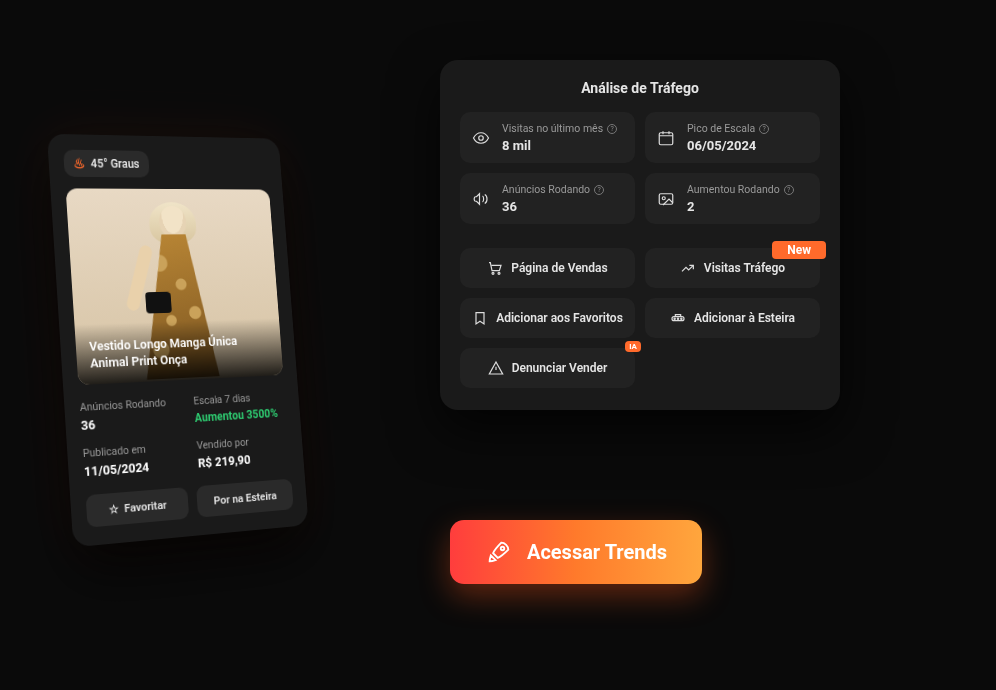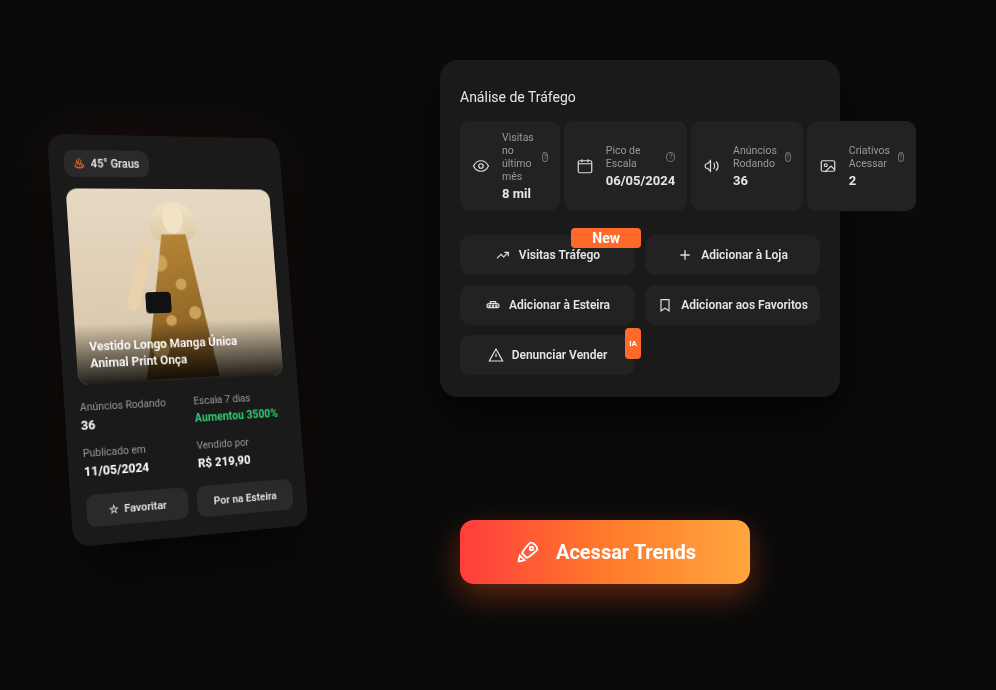--- a/index.html
+++ b/index.html
@@ -78,49 +78,49 @@
     cursor:pointer;
   }
 
   
   .analysis{
     position:absolute;left:440px;top:60px;width:400px;
     background:var(--panel);border-radius:18px;padding:20px 20px 22px;
     box-shadow:0 20px 50px rgba(0,0,0,.7);
     color:var(--text);
   }
-  .analysis h3{margin:9px 0 16px;font-size:14px;font-weight:400;}
-  .stats{display:grid;grid-template-columns:1fr 1fr 1fr 1fr;gap:4px;margin-bottom:24px;}
+  .analysis h3{margin:0 0 16px;font-size:14px;font-weight:700;text-align:center;}
+  .stats{display:grid;grid-template-columns:1fr 1fr;gap:10px;margin-bottom:24px;}
   .stat{
     background:var(--panel-2);border-radius:10px;padding:10px 12px;
     display:flex;align-items:center;gap:12px;
   }
   .stat-icon{flex:0 0 18px;color:#ddd;display:flex;align-items:center;justify-content:center;}
   .stat-texts{display:flex;flex-direction:column;gap:3px;}
   .stat-label{font-size:10.5px;color:var(--text-dim);display:flex;align-items:center;gap:4px;}
   .stat-val{font-size:13px;font-weight:700;}
   .help{width:10px;height:10px;border:1px solid #777;border-radius:50%;font-size:7px;line-height:9px;text-align:center;color:#888;}
 
   .actions{display:grid;grid-template-columns:1fr 1fr;gap:10px;}
   .act{
     position:relative;background:var(--panel-2);border:none;color:var(--text);font-size:12px;font-weight:600;
     padding:12px 10px;border-radius:10px;display:flex;align-items:center;justify-content:center;gap:8px;
     cursor:pointer;
   }
   .act .ico{flex:0 0 16px;display:flex;align-items:center;justify-content:center;color:#ddd;}
   .badge{
-    position:absolute;top:-7px;right:-6px;background:var(--accent);color:#fff;font-size:14px;font-weight:700;
-    padding:2px 21px;border-radius:4px;
-  }
-  .badge.small{padding:11px 4px;font-size:8px;}
+    position:absolute;top:-7px;right:-6px;background:var(--accent);color:#fff;font-size:12px;font-weight:700;
+    padding:2px 15px;border-radius:4px;
+  }
+  .badge.small{padding:1px 4px;font-size:8px;}
 
   
   .cta{
-    position:absolute;left:460px;top:520px;
-    width:290px;height:64px;border:none;border-radius:14px;cursor:pointer;
+    position:absolute;left:450px;top:520px;
+    width:252px;height:64px;border:none;border-radius:14px;cursor:pointer;
     background:linear-gradient(90deg,#ff3d3d,#ff7a2b,#ffa63d);
     color:#fff;font-size:20px;font-weight:700;
     display:flex;align-items:center;justify-content:center;gap:14px;
     box-shadow:0 12px 30px rgba(255,90,30,.35);
   }
   .cta svg{width:28px;height:28px;stroke:#fff;fill:none;stroke-width:1.6;}
 
   svg{display:block;}
 </style>
 </head>
@@ -226,66 +226,68 @@
     <div class="stat">
       <span class="stat-icon">
         <svg width="18" height="18" viewBox="0 0 24 24" fill="none" stroke="currentColor" stroke-width="1.6">
             <rect x="3" y="5" width="18" height="14" rx="2"></rect>
             <circle cx="9" cy="11" r="2"></circle>
             <path d="M21 17l-5-5-8 8"></path>
           </svg>
       </span>
       <div class="stat-texts">
         <span class="stat-label">
-            <span>Criativos Acessar</span>
+            <span>Aumentou Rodando</span>
             <span class="help">?</span>
           </span>
         <span class="stat-val">2</span>
       </div>
     </div>
   </div>
 
   <div class="actions">
     <button class="act">
       <span class="ico">
         <svg width="16" height="16" viewBox="0 0 24 24" fill="none" stroke="currentColor" stroke-width="1.8">
+            <circle cx="9" cy="20" r="1.5"></circle>
+            <circle cx="18" cy="20" r="1.5"></circle>
+            <path d="M3 4h2l2.5 12h11L21 8H7"></path>
+          </svg>
+      </span>
+      <span>Página de Vendas</span>
+    </button>
+    <button class="act">
+      <span class="ico">
+        <svg width="16" height="16" viewBox="0 0 24 24" fill="none" stroke="currentColor" stroke-width="1.8">
             <path d="M3 17l6-6 4 4 7-7"></path>
             <path d="M14 8h6v6"></path>
           </svg>
       </span>
       <span>Visitas Tráfego</span>
       <span class="badge">New</span>
     </button>
     <button class="act">
       <span class="ico">
-        <svg width="16" height="16" viewBox="0 0 24 24" fill="none" stroke="currentColor" stroke-width="2">
-            <path d="M12 5v14M5 12h14"></path>
-          </svg>
-      </span>
-      <span>Adicionar à Loja</span>
+        <svg width="16" height="16" viewBox="0 0 24 24" fill="none" stroke="currentColor" stroke-width="1.8">
+            <path d="M6 4h12v17l-6-4-6 4z"></path>
+          </svg>
+      </span>
+      <span>Adicionar aos Favoritos</span>
     </button>
     <button class="act">
       <span class="ico">
         <svg width="16" height="16" viewBox="0 0 24 24" fill="none" stroke="currentColor" stroke-width="1.8">
             <rect x="3" y="10" width="18" height="6" rx="3"></rect>
             <circle cx="7" cy="13" r="1"></circle>
             <circle cx="12" cy="13" r="1"></circle>
             <circle cx="17" cy="13" r="1"></circle>
             <path d="M8 10V7h8v3"></path>
           </svg>
       </span>
       <span>Adicionar à Esteira</span>
-    </button>
-    <button class="act">
-      <span class="ico">
-        <svg width="16" height="16" viewBox="0 0 24 24" fill="none" stroke="currentColor" stroke-width="1.8">
-            <path d="M6 4h12v17l-6-4-6 4z"></path>
-          </svg>
-      </span>
-      <span>Adicionar aos Favoritos</span>
     </button>
     <button class="act">
       <span class="ico">
         <svg width="16" height="16" viewBox="0 0 24 24" fill="none" stroke="currentColor" stroke-width="1.8">
             <path d="M12 3l10 18H2L12 3z"></path>
             <path d="M12 10v5M12 18h.01"></path>
           </svg>
       </span>
       <span>Denunciar Vender</span>
       <span class="badge small">IA</span>

